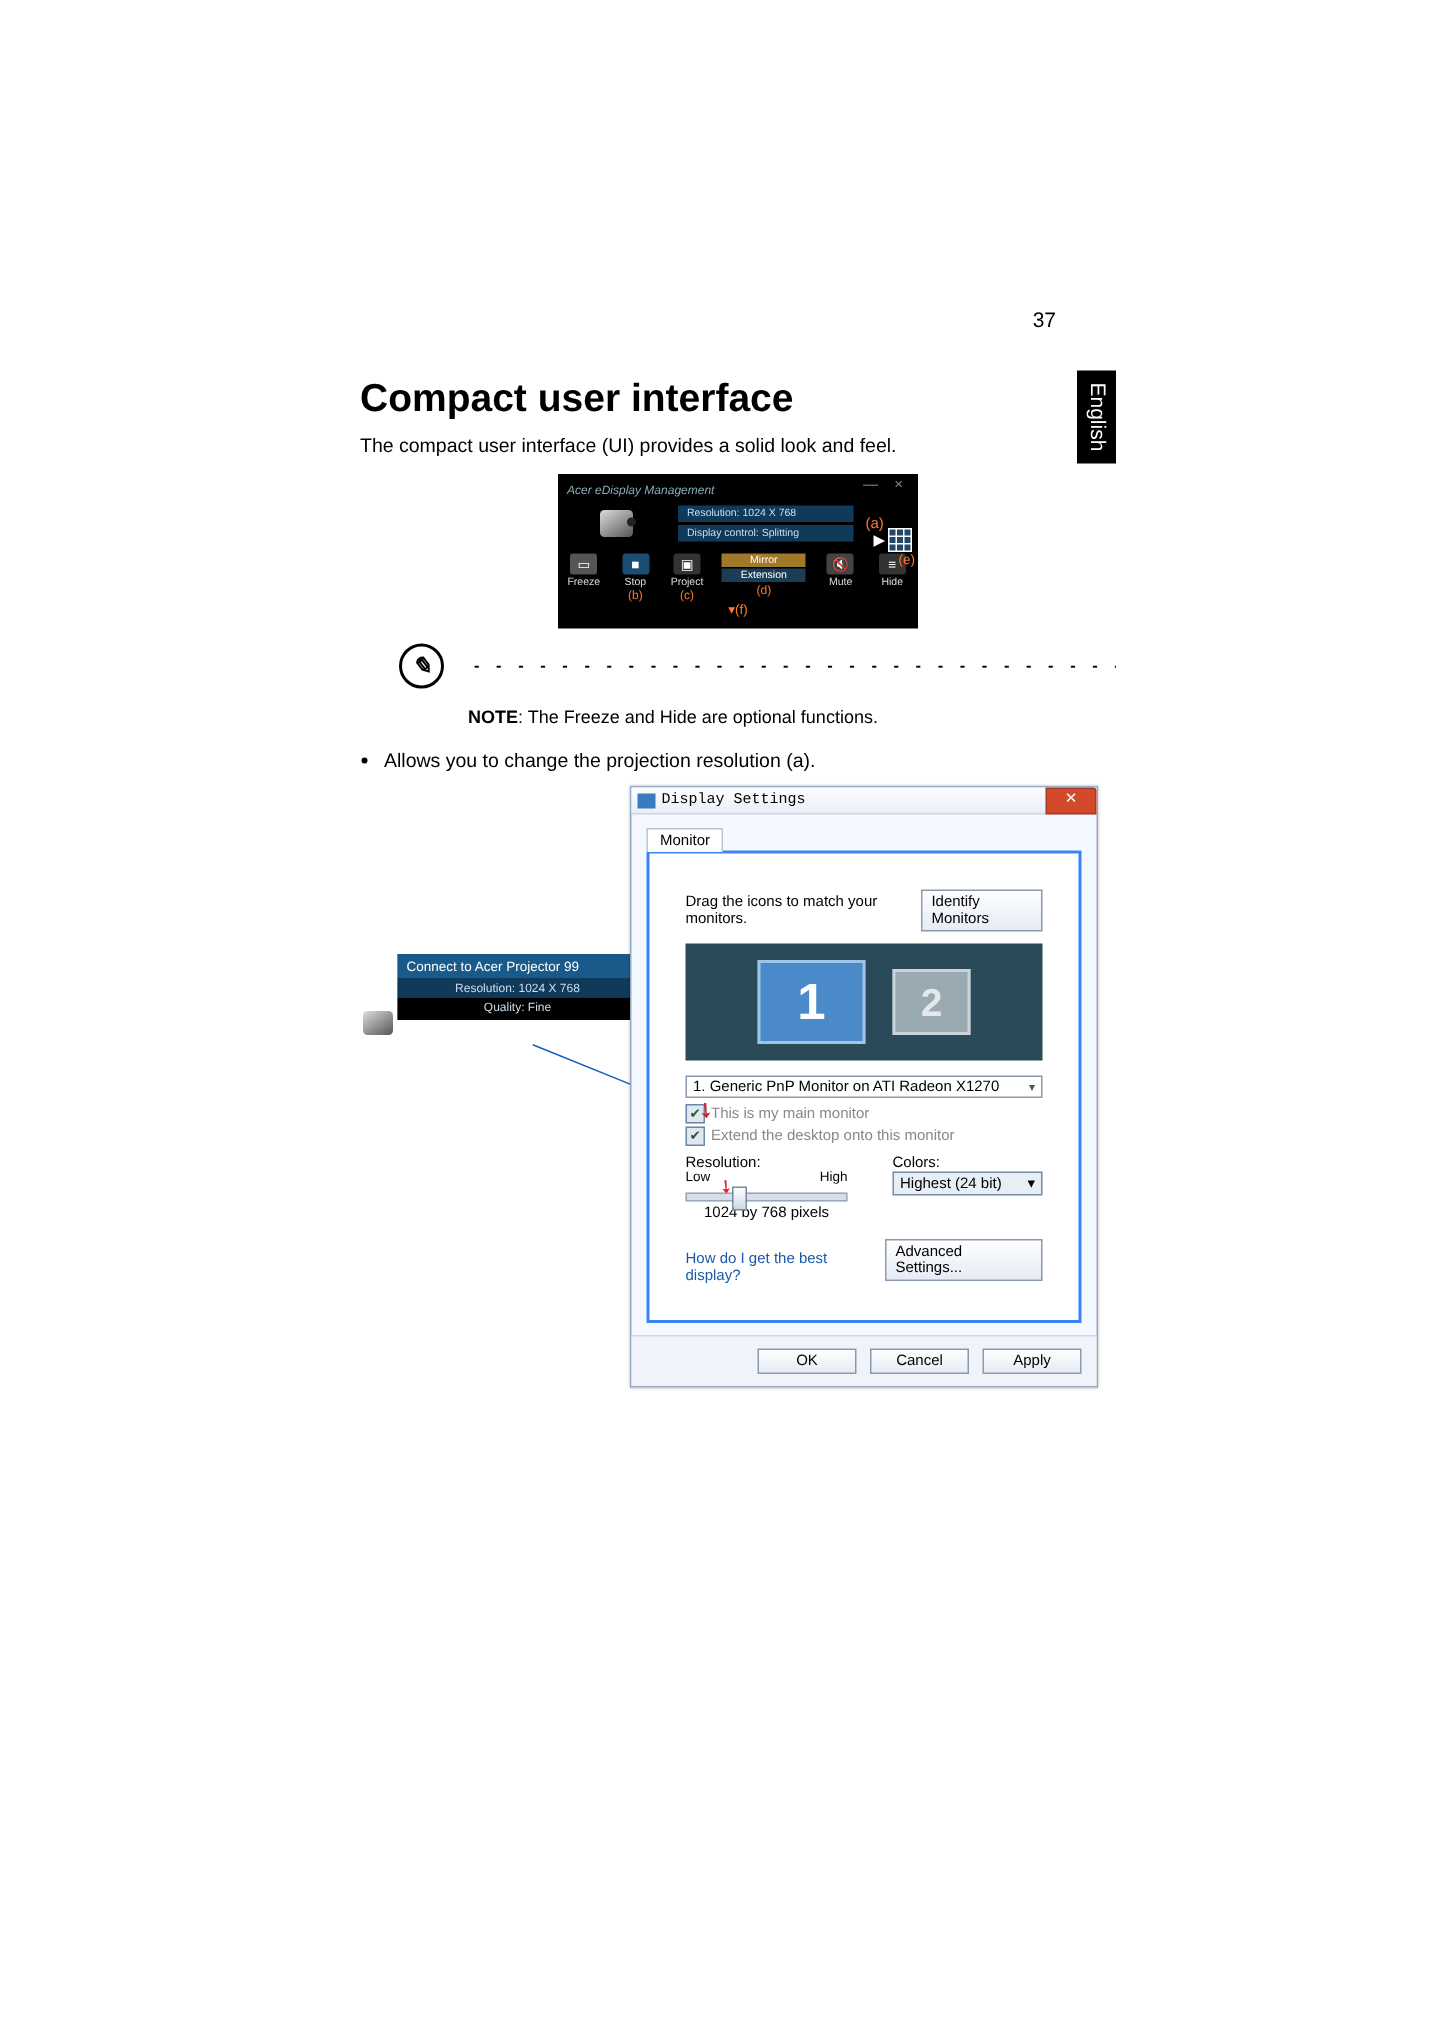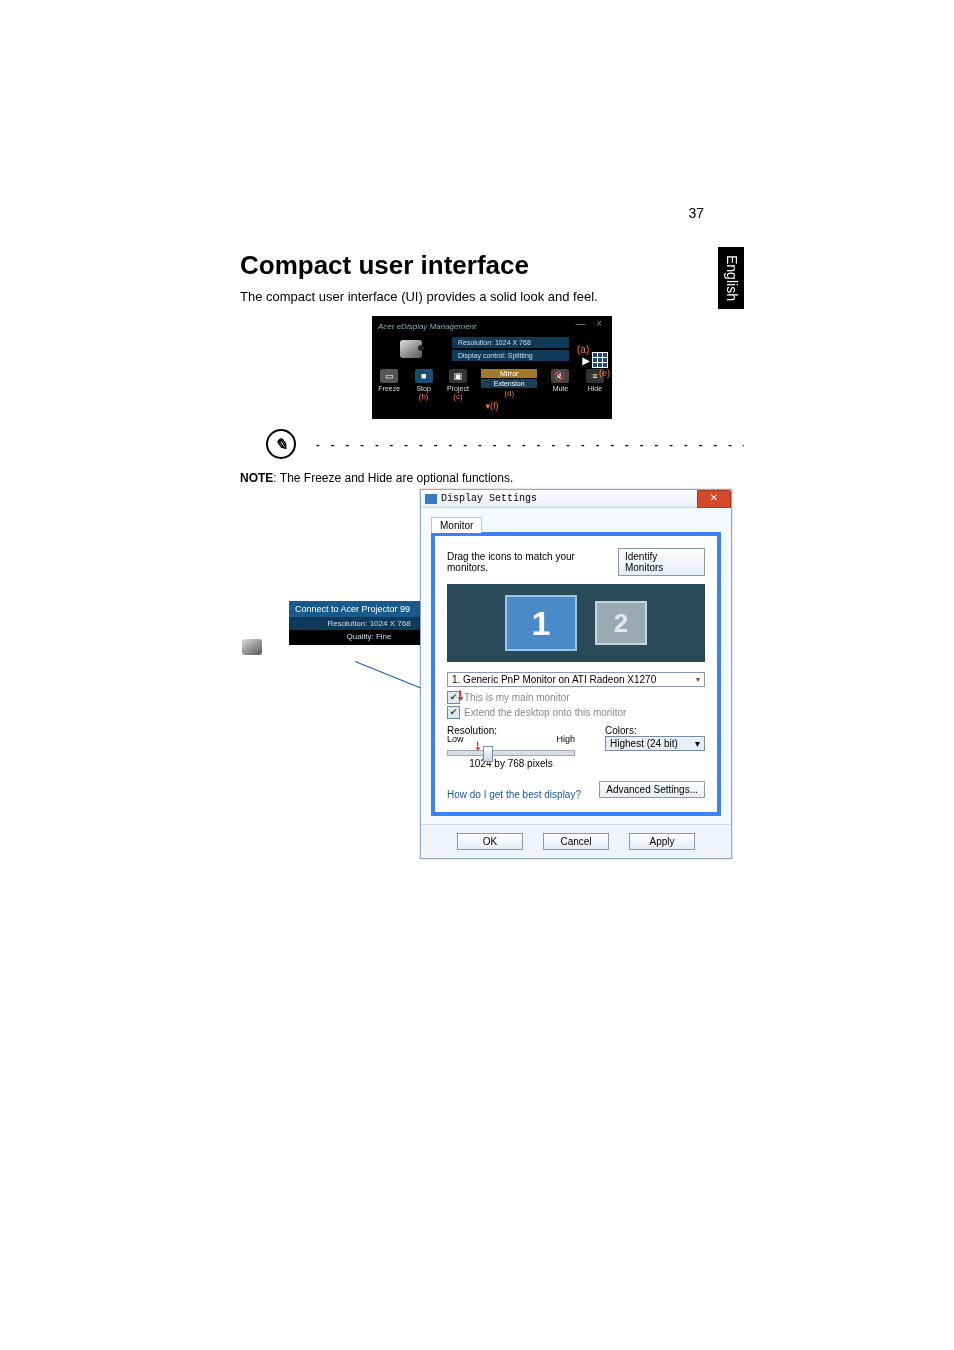--- a/index.html
+++ b/index.html
@@ -200,20 +200,21 @@
   .dots {
     font-weight: bold;
     letter-spacing: 4px;
     color: #000;
     font-size: 11px;
     white-space: nowrap;
     overflow: hidden;
   }
   .note-text {
     font-size: 12px;
+    margin-left: 72px;
     margin-top: -6px;
   }
   .note-text b { font-weight: bold; }
 
   ul.bullet { margin: 14px 0 10px 2px; padding-left: 14px; font-size: 13px; }
   ul.bullet li { margin-bottom: 4px; }
 
   p.body-text { font-size: 13px; margin: 6px 0 14px 0; line-height: 1.4; }
 
   
@@ -222,21 +223,20 @@
     height: 350px;
     margin-top: 4px;
   }
   .connect-box {
     position: absolute;
     left: 25px;
     top: 112px;
     width: 160px;
     background: #0ea5e9;
     color: #cde;
-    margin-left: 24px;
   }
   .connect-head {
     background: #1a5a8a;
     color: #fff;
     font-size: 9px;
     padding: 3px 6px;
   }
   .connect-sub {
     background: #103a5a;
     font-size: 8px;
@@ -311,23 +311,23 @@
     display: inline-block;
     border: 1px solid #b9c5d6;
     border-bottom: none;
     background: #fff;
     padding: 2px 8px;
     font-size: 10px;
     position: relative;
     top: 1px;
   }
   .ds-panel {
-    border: 4px solid #3b82f6;
+    border: 2px solid #3b82f6;
     background: #fff;
-    padding: 12px;
+    padding: 24px;
   }
   .ds-row1 {
     display: flex;
     justify-content: space-between;
     align-items: center;
     margin-bottom: 8px;
   }
   .ds-btn {
     border: 1px solid #8a99b0;
     background: linear-gradient(#fefefe,#e6ecf5);
@@ -410,21 +410,21 @@
     position:absolute; left:20%; top:-12px;
     color:#d22; font-size:12px;
     transform: rotate(40deg);
   }
   .slider-ends { display:flex; justify-content:space-between; font-size:9px; margin-top:-2px;}
   .slider-caption { text-align:center; font-size:10px; margin-top:2px;}
   .colors-select { border:1px solid #7a8aa4; background:#e8eef6; padding:1px 4px; font-size:10px; display:flex; justify-content:space-between; align-items:center; width:90px;}
   .ds-link { color:#1a5aa8; font-size:10px; margin-top:10px; display:inline-block;}
   .ds-footer-inside { display:flex; justify-content:space-between; align-items:center; margin-top:10px;}
   .ds-footer-btns {
-    display:flex; justify-content:center; gap:20px;
+    display:flex; justify-content:flex-end; gap:9px;
     padding: 8px 10px;
     background:#f0f4fa;
     border-top:1px solid #d0d8e4;
   }
   .ds-footer-btns .ds-btn { width:52px; text-align:center;}
 </style>
 </head>
 <body>
 
 <div class="page">
@@ -496,20 +496,23 @@
   </div>
 
   <div class="note-row">
     <div class="note-icon">✎</div>
     <div class="dots">- - - - - - - - - - - - - - - - - - - - - - - - - - - - - - - - - - - - - - - -</div>
   </div>
   <div class="note-text">
     <b>NOTE</b><span>: The Freeze and Hide are optional functions.</span>
   </div>
 
+  <ul class="bullet">
+    <li>Allows you to change the projection resolution (a).</li>
+  </ul>
 
 
   <div class="lower-fig">
     <div class="connect-proj"></div>
     <div class="connect-box">
       <div class="connect-head">Connect to Acer Projector 99</div>
       <div class="connect-sub">Resolution: 1024 X 768</div>
       <div class="connect-sub2">Quality: Fine</div>
     </div>
     <div class="blue-line"></div>

